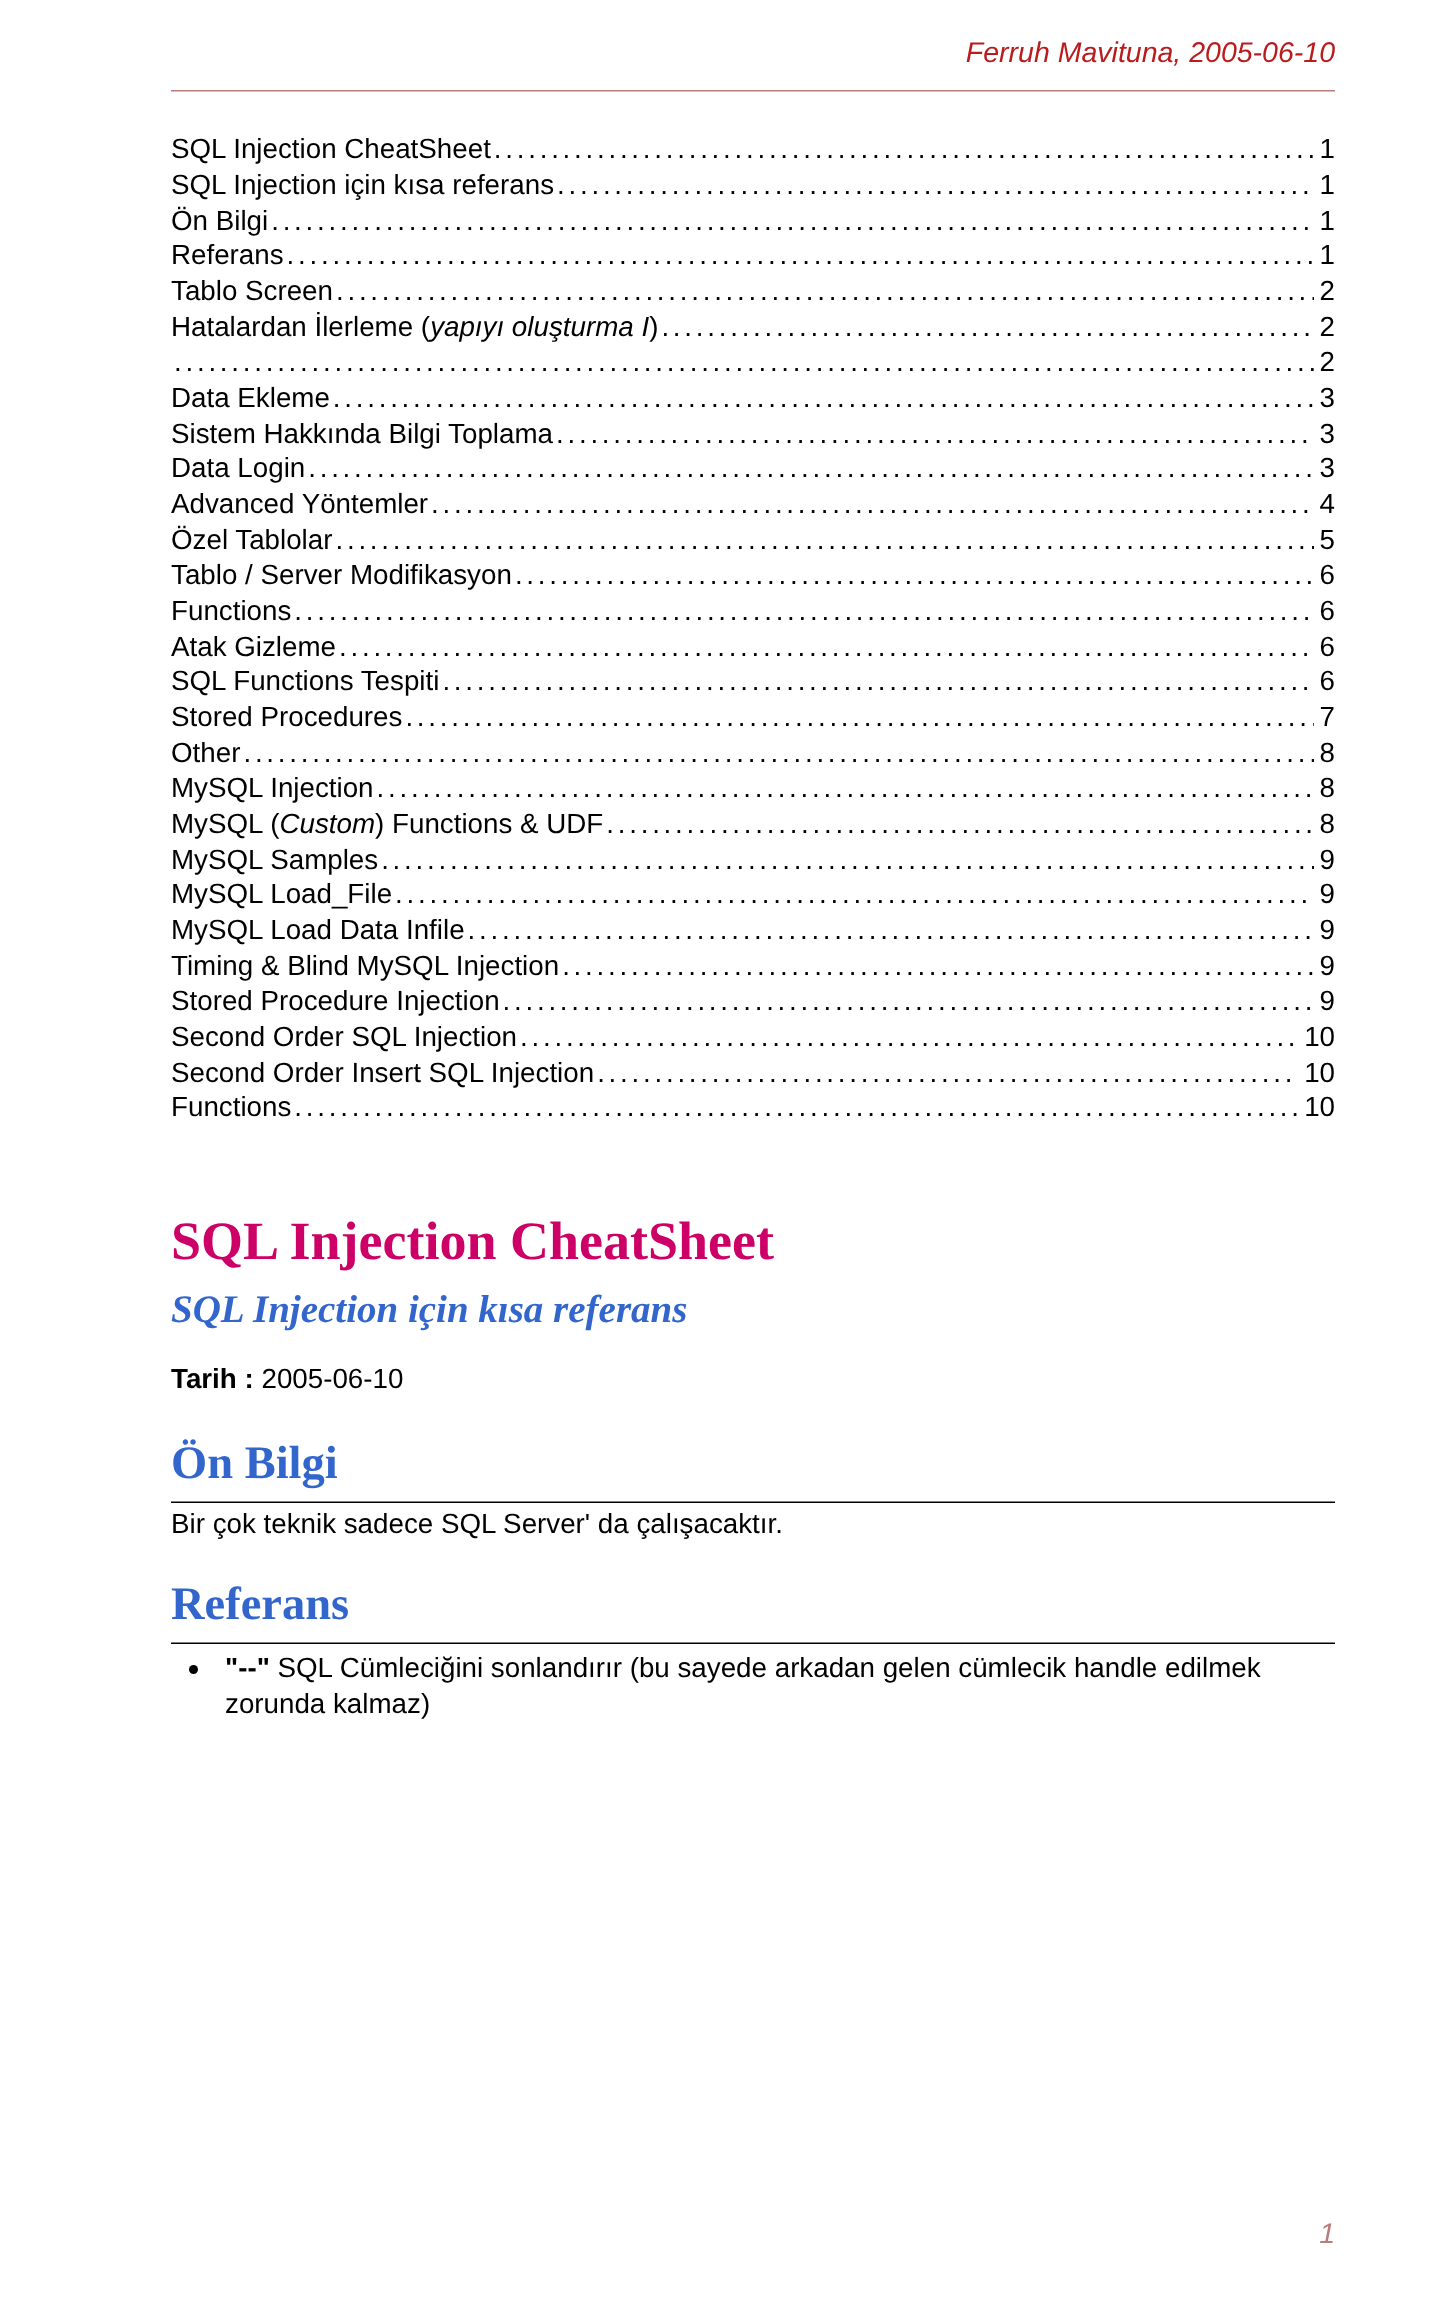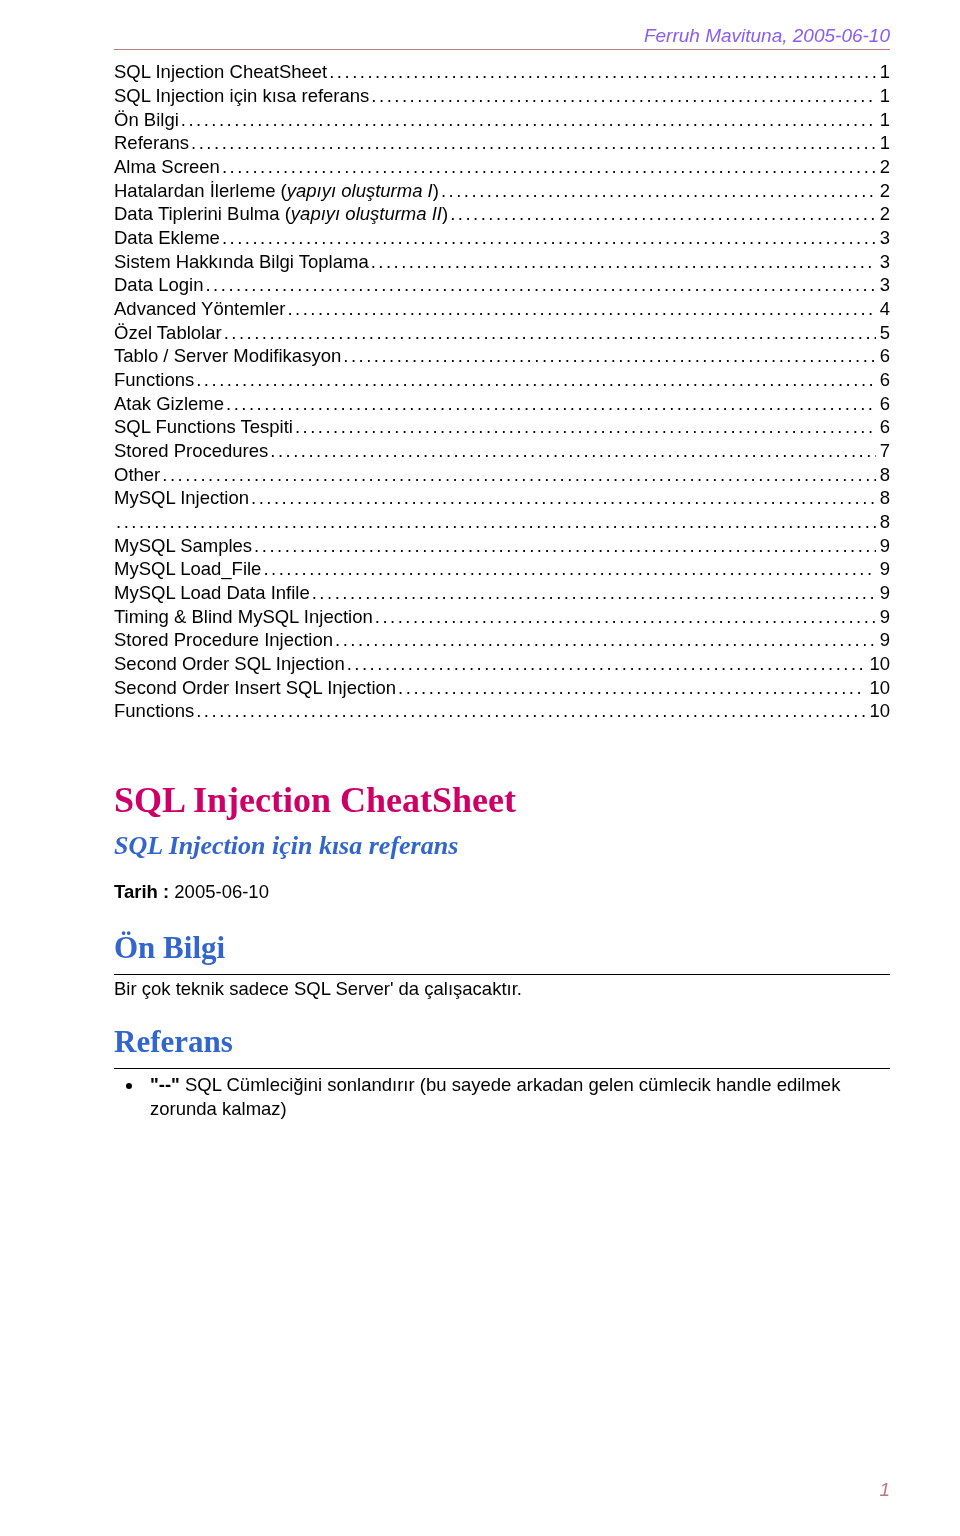--- a/index.html
+++ b/index.html
@@ -14,28 +14,28 @@
     height: 1536px;
     box-sizing: border-box;
     padding: 24px 70px 40px 114px;
     font-family: Verdana, Arial, sans-serif;
     font-size: 18.5px;
     color: #000000;
     position: relative;
     line-height: 1.28;
   }
   .header {
-    color: #8b5cf6;
+    color: #b91c1c;
     font-style: italic;
     text-align: right;
     font-family: Verdana, Arial, sans-serif;
     font-size: 19px;
     border-bottom: 1.5px solid #b77c7c;
-    padding-bottom: 1px;
-    margin-bottom: 10px;
+    padding-bottom: 12px;
+    margin-bottom: 26px;
   }
   .toc {
     font-family: Verdana, Arial, sans-serif;
   }
   .toc-row {
     display: flex;
     align-items: baseline;
     white-space: nowrap;
     margin: 0;
   }
@@ -137,31 +137,30 @@
         <span class="toc-label">Ön Bilgi</span>
         <span class="toc-dots"></span>
         <span class="toc-page">1</span>
       </div>
       <div class="toc-row">
         <span class="toc-label">Referans</span>
         <span class="toc-dots"></span>
         <span class="toc-page">1</span>
       </div>
       <div class="toc-row">
-        <span class="toc-label">Alma Screen</span>
+        <span class="toc-label">Tablo Screen</span>
         <span class="toc-dots"></span>
         <span class="toc-page">2</span>
       </div>
       <div class="toc-row">
         <span class="toc-label"><span>Hatalardan İlerleme (</span><span class="emph">yapıyı oluşturma I</span><span>)</span></span>
         <span class="toc-dots"></span>
         <span class="toc-page">2</span>
       </div>
       <div class="toc-row">
-        <span class="toc-label"><span>Data Tiplerini Bulma (</span><span class="emph">yapıyı oluşturma II</span><span>)</span></span>
         <span class="toc-dots"></span>
         <span class="toc-page">2</span>
       </div>
       <div class="toc-row">
         <span class="toc-label">Data Ekleme</span>
         <span class="toc-dots"></span>
         <span class="toc-page">3</span>
       </div>
       <div class="toc-row">
         <span class="toc-label">Sistem Hakkında Bilgi Toplama</span>
@@ -212,20 +211,21 @@
         <span class="toc-label">Other</span>
         <span class="toc-dots"></span>
         <span class="toc-page">8</span>
       </div>
       <div class="toc-row">
         <span class="toc-label">MySQL Injection</span>
         <span class="toc-dots"></span>
         <span class="toc-page">8</span>
       </div>
       <div class="toc-row">
+        <span class="toc-label"><span>MySQL (</span><span class="emph">Custom</span><span>) Functions &amp; UDF</span></span>
         <span class="toc-dots"></span>
         <span class="toc-page">8</span>
       </div>
       <div class="toc-row">
         <span class="toc-label">MySQL Samples</span>
         <span class="toc-dots"></span>
         <span class="toc-page">9</span>
       </div>
       <div class="toc-row">
         <span class="toc-label">MySQL Load_File</span>

